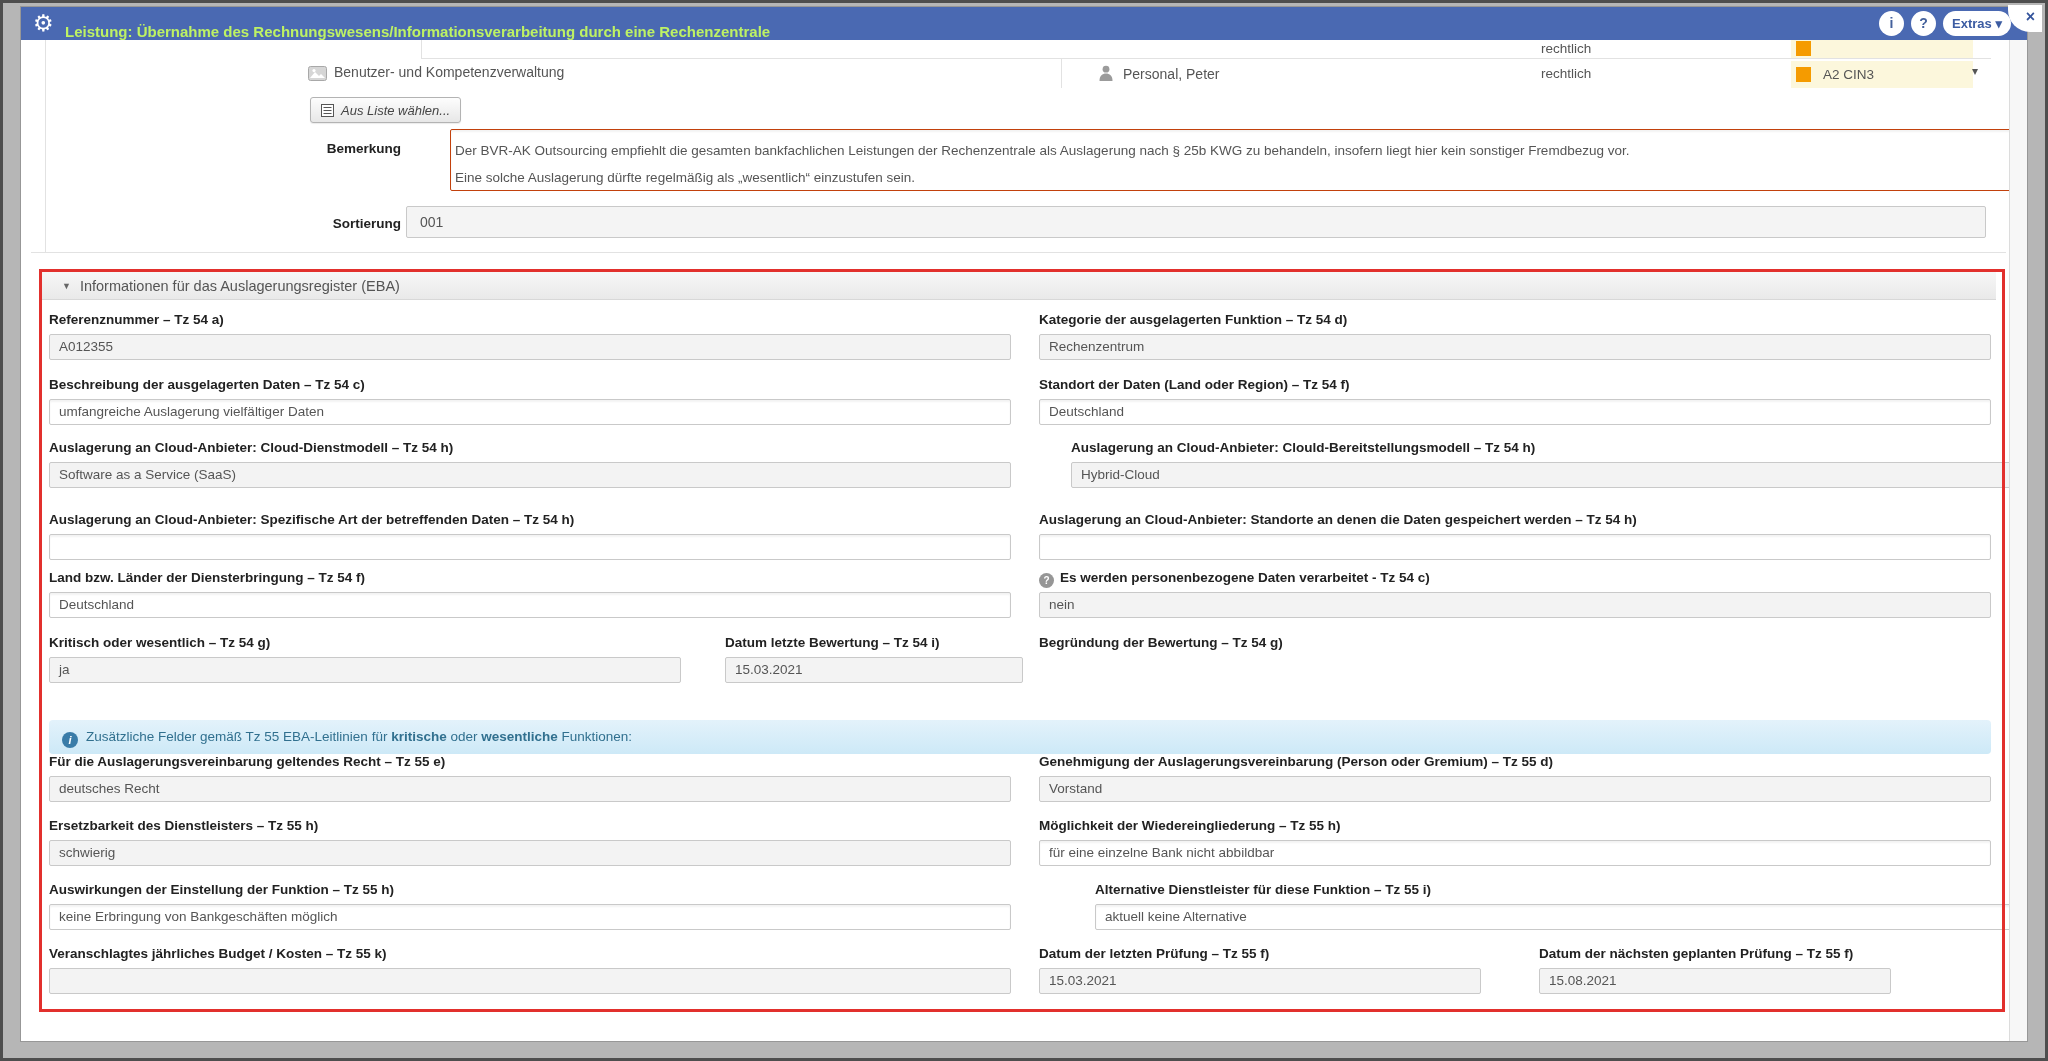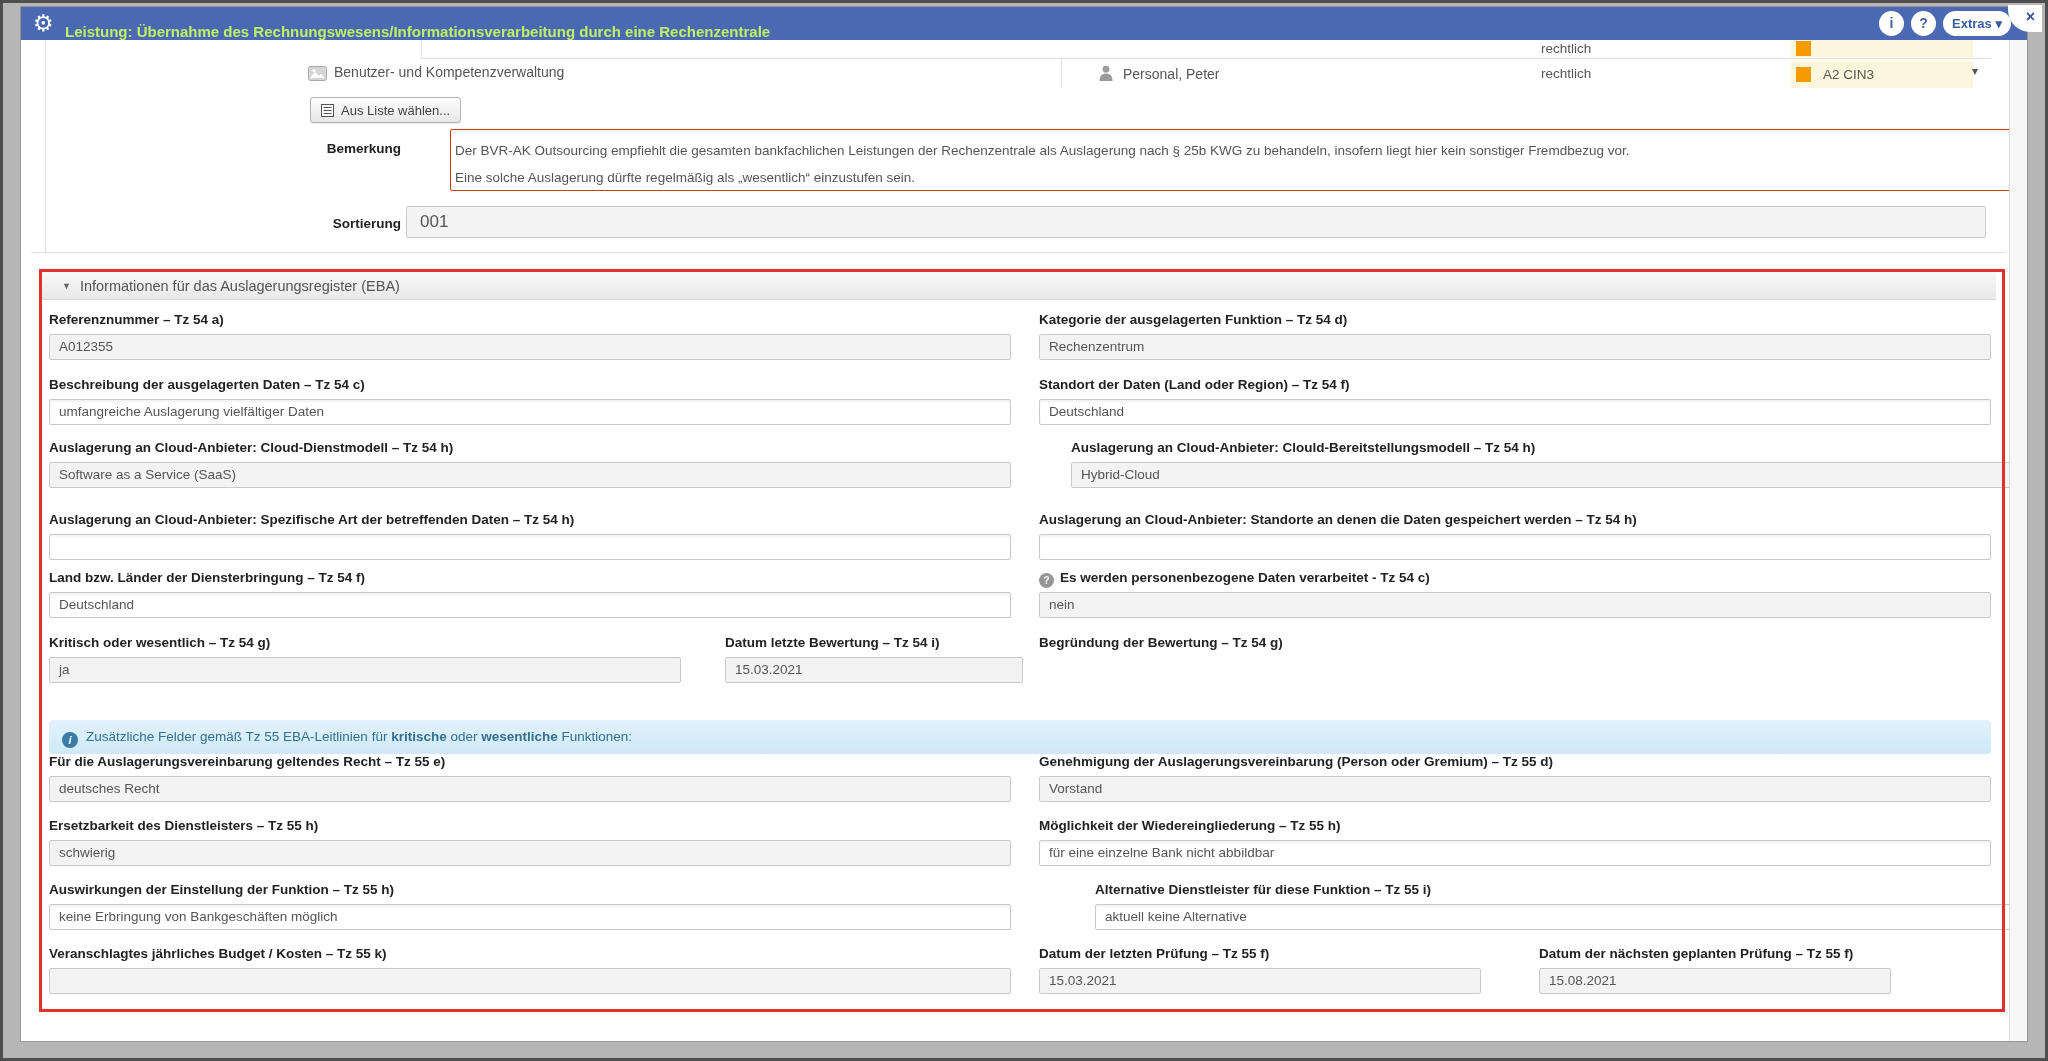--- a/index.html
+++ b/index.html
@@ -18,21 +18,21 @@
   .tline{border-top:1px solid #e2e2e2;height:0;}
   .vline{border-left:1px solid #e2e2e2;width:0;}
   .celltext{font-size:13.5px;color:#555;white-space:nowrap;}
   .status-cell{background:#fcf7dc;}
   .orange-sq{position:absolute;background:#f59b00;width:15px;}
   .caret{font-size:12px;color:#555;}
   .btn{display:inline-flex;align-items:center;gap:7px;background:linear-gradient(#fdfdfd,#e7e7e7);border:1px solid #b3b3b3;border-radius:3px;height:24px;padding:0 10px;font-size:13px;color:#444;cursor:pointer;box-shadow:0 1px 1px rgba(0,0,0,.08);}
   .rlabel{position:absolute;width:110px;text-align:right;font-weight:bold;font-size:13.5px;color:#222;}
   .bigbox{position:absolute;background:#fff;border:1px solid #c2410c;border-radius:2px;box-shadow:inset 0 2px 2px rgba(0,0,0,.05);padding:7px 4px;box-sizing:border-box;margin-left:44px;}
   .bigbox div{font-size:13.5px;color:#555;line-height:27px;white-space:nowrap;}
-  .sortbox{position:absolute;background:#f4f4f4;border:1px solid #c9c9c9;border-radius:2px;box-sizing:border-box;font-size:17px;color:#555;line-height:30px;padding:0 13px;}
+  .sortbox{position:absolute;background:#f4f4f4;border:1px solid #c9c9c9;border-radius:2px;box-sizing:border-box;font-size:14px;color:#555;line-height:30px;padding:0 13px;}
   .annotation{position:absolute;border:3px solid #e2302d;z-index:40;pointer-events:none;}
   .sectionbar{position:absolute;background:linear-gradient(#f7f7f7,#e9e9e9);border-bottom:1px solid #d8d8d8;color:#555;font-size:14.5px;line-height:28px;padding-left:20px;box-sizing:border-box;cursor:pointer;}
   .sectionbar .tri{font-size:9px;color:#666;margin-right:9px;vertical-align:2px;}
   .field{position:absolute;}
   .flabel{font-weight:bold;font-size:13.5px;color:#222;height:20px;white-space:nowrap;}
   .inp{height:26px;line-height:24px;border:1px solid #c9c9c9;border-radius:2px;padding:0 9px;font-size:13.5px;color:#555;box-sizing:border-box;white-space:nowrap;overflow:hidden;margin-top:2px;cursor:text;}
   .inp.gray{background:#f3f3f3;}
   .inp.white{background:#fff;box-shadow:inset 0 2px 2px rgba(0,0,0,.05);}
   .help-circle{display:inline-block;width:15px;height:15px;border-radius:50%;background:#969696;color:#fff;font-size:10px;line-height:15px;text-align:center;font-weight:bold;margin-right:6px;vertical-align:-2px;cursor:pointer;}
   .infobar{position:absolute;height:34px;background:linear-gradient(#e3f2fb,#cde9f7);border-radius:4px;color:#31708f;font-size:13.5px;line-height:34px;padding-left:13px;box-sizing:border-box;white-space:nowrap;}
@@ -84,21 +84,21 @@
           </svg>
       </div>
       <div class="abs celltext" style="left:1102px;top:26px;font-size:14px;">Personal, Peter</div>
       <div class="abs celltext" style="left:1520px;top:26px;">rechtlich</div>
       <div class="abs status-cell" style="left:1770px;top:21px;width:182px;height:27px;">
         <span class="orange-sq" style="left:5px;top:6px;height:15px;"></span>
         <span class="celltext" style="position:absolute;left:32px;top:6px;">A2 CIN3</span>
       </div>
       <div class="abs caret" style="left:1951px;top:24px;">▾</div>
 
-      <div class="abs" style="left:289px;top:57px;">
+      <div class="abs" style="left:289px;top:57px;font-style:italic;">
         <span class="btn">
           <span style="display:inline-flex;">
             <svg width="13" height="13">
                 <rect x="0.5" y="0.5" width="12" height="12" fill="#fdfdfd" stroke="#555"></rect>
                 <line x1="2.5" y1="3.5" x2="10.5" y2="3.5" stroke="#555"></line>
                 <line x1="2.5" y1="6.5" x2="10.5" y2="6.5" stroke="#555"></line>
                 <line x1="2.5" y1="9.5" x2="10.5" y2="9.5" stroke="#555"></line>
               </svg>
           </span>
           <span>Aus Liste wählen...</span>

